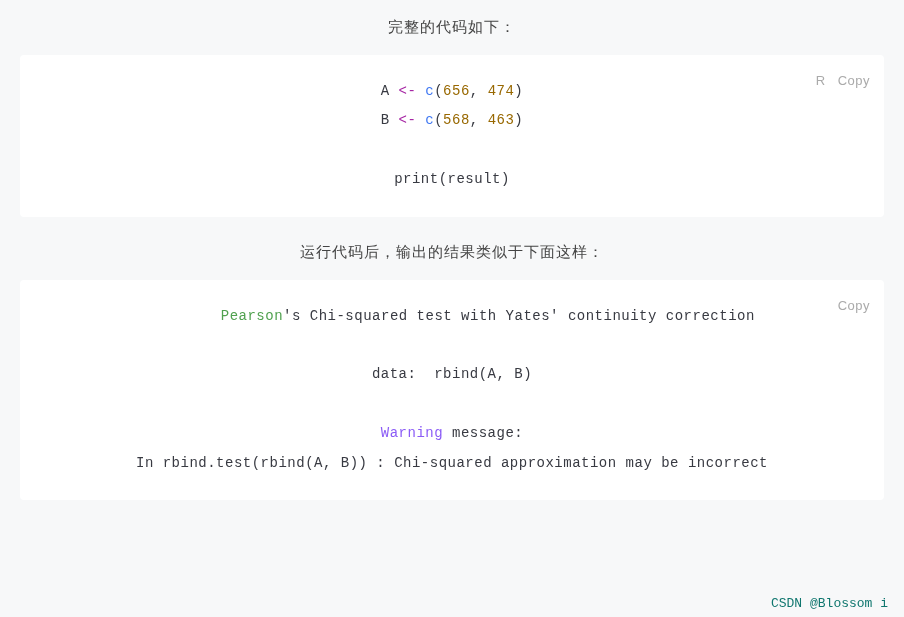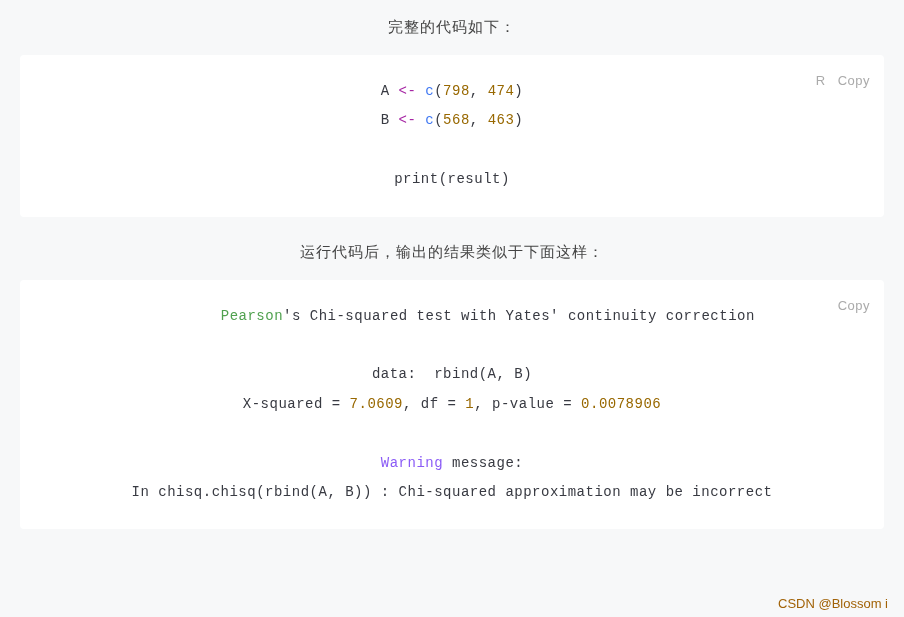--- a/index.html
+++ b/index.html
@@ -56,52 +56,51 @@
     .tk-fn { color: #4078f2; }
     .tk-num { color: #986801; }
     .tk-str { color: #50a14f; padding-left: 36px; }
     .tk-warn { color: #8b5cf6; }
     .tk-id { color: #383a42; }
     .watermark {
       position: absolute;
       bottom: 6px;
       right: 16px;
       font-size: 13px;
-      color: #a16207;
-      font-family: Liberation Sans, sans-serif;
+      color: #0f766e;
+      font-family: Liberation Mono, monospace;
     }
   </style>
 </head>
 <body>
 
 <div class="content">
 
   <p class="paragraph">完整的代码如下：</p>
 
   <div class="code-block">
     <div class="code-header">
       <span>R</span>
       <span>Copy</span>
     </div>
-    <div class="code-line"><span class="tk-id">A </span><span class="tk-op">&lt;-</span><span> </span><span class="tk-fn">c</span><span class="tk-punct">(</span><span class="tk-num">798</span><span class="tk-punct">, </span><span class="tk-num">474</span><span class="tk-punct">)</span></div>
+    <div class="code-line"><span class="tk-id">A </span><span class="tk-op">&lt;-</span><span> </span><span class="tk-fn">c</span><span class="tk-punct">(</span><span class="tk-num">656</span><span class="tk-punct">, </span><span class="tk-num">474</span><span class="tk-punct">)</span></div>
     <div class="code-line"><span class="tk-id">B </span><span class="tk-op">&lt;-</span><span> </span><span class="tk-fn">c</span><span class="tk-punct">(</span><span class="tk-num">568</span><span class="tk-punct">, </span><span class="tk-num">463</span><span class="tk-punct">)</span></div>
     <div class="code-line">&nbsp;</div>
     <div class="code-line"><span class="tk-id">print(result)</span></div>
   </div>
 
   <p class="paragraph">运行代码后，输出的结果类似于下面这样：</p>
 
   <div class="code-block">
     <div class="code-header">
       <span>Copy</span>
     </div>
     <div class="code-line"><span>    </span><span class="tk-str">Pearson</span><span>'s Chi-squared test with Yates' continuity correction</span></div>
     <div class="code-line">&nbsp;</div>
     <div class="code-line"><span>data:  rbind(A, B)</span></div>
-    <div class="code-line"><span>X-squared = </span><span class="tk-num">7.0609</span><span>, df = </span><span class="tk-num">1</span><span>, p-value = </span><span class="tk-num">0.0078906</span></div>
     <div class="code-line">&nbsp;</div>
     <div class="code-line"><span class="tk-warn">Warning</span><span> message:</span></div>
-    <div class="code-line"><span>In chisq.chisq(rbind(A, B)) : Chi-squared approximation may be incorrect</span></div>
+    <div class="code-line"><span>In rbind.test(rbind(A, B)) : Chi-squared approximation may be incorrect</span></div>
   </div>
 
 </div>
 
 <div class="watermark">CSDN @Blossom i</div>
 
 </body></html>

